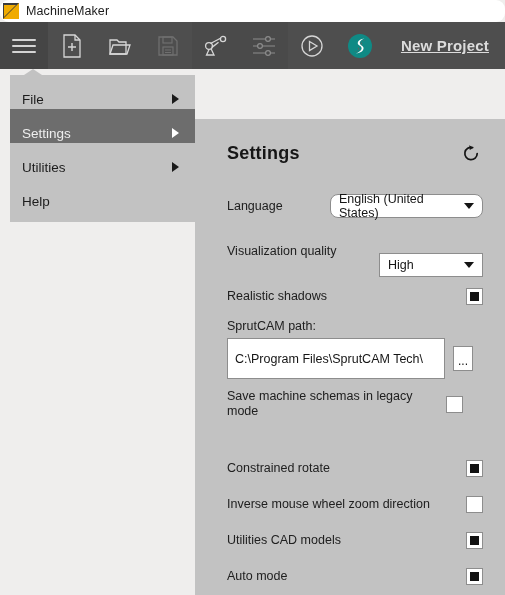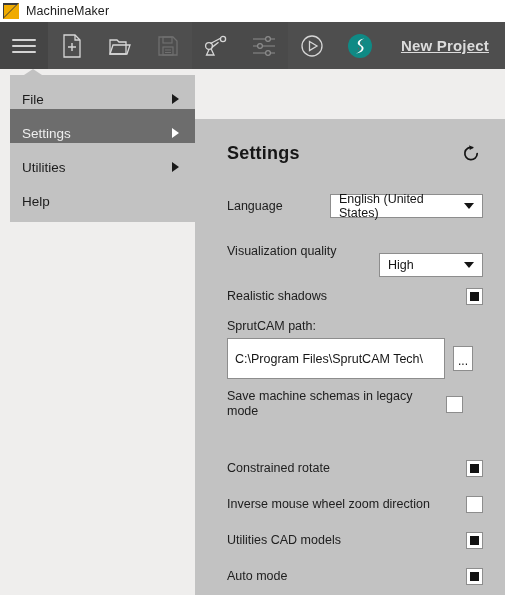--- a/index.html
+++ b/index.html
@@ -18,20 +18,21 @@
   }
 
   
   #titlebar {
     height: 22px;
     background: #ffffff;
     display: flex;
     align-items: center;
     padding-left: 3px;
     box-sizing: border-box;
+    border-radius: 9px;
   }
   #app-logo {
     width: 16px;
     height: 16px;
     position: relative;
     flex: 0 0 auto;
     background: #f0ab00;
     margin-right: 7px;
   }
   #app-logo:before {
@@ -207,21 +208,21 @@
     border: 1px solid #8d8d8d;
     height: 24px;
     display: flex;
     align-items: center;
     box-sizing: border-box;
     padding: 0 8px 0 8px;
     font-size: 12.5px;
     color: #151515;
     justify-content: space-between;
   }
-  #sel-language { width: 153px; }
+  #sel-language { width: 153px; border-radius: 8px; }
   #sel-quality { width: 104px; margin-top: 28px; }
   .caret {
     width: 0; height: 0;
     border-left: 5px solid transparent;
     border-right: 5px solid transparent;
     border-top: 6px solid #141414;
     margin-left: 10px;
     flex: 0 0 auto;
   }
 

